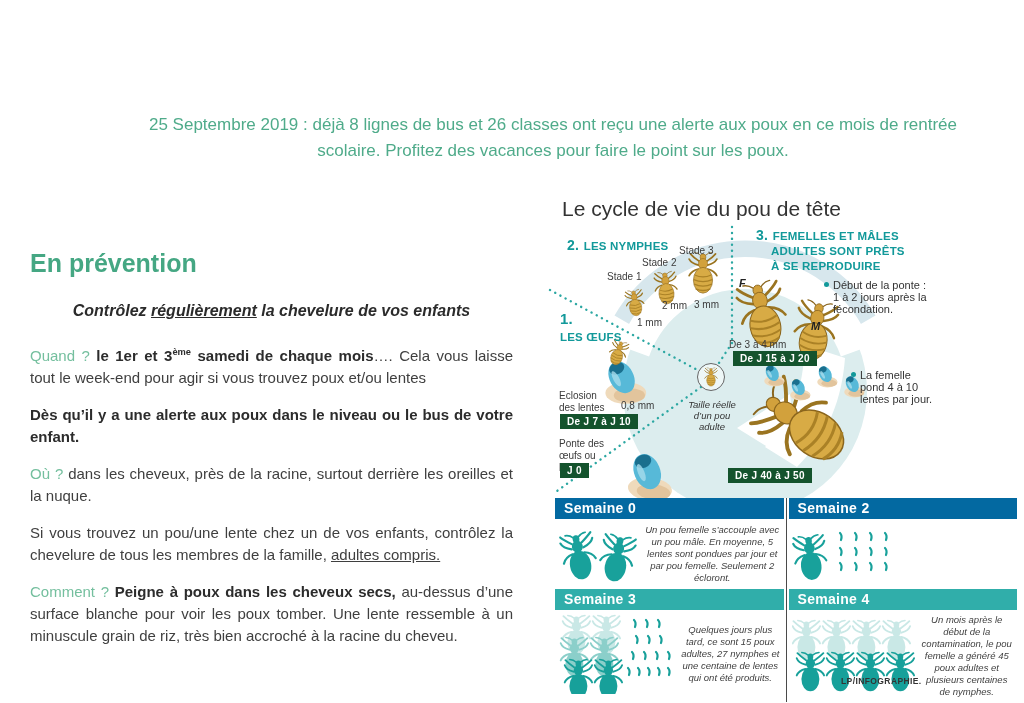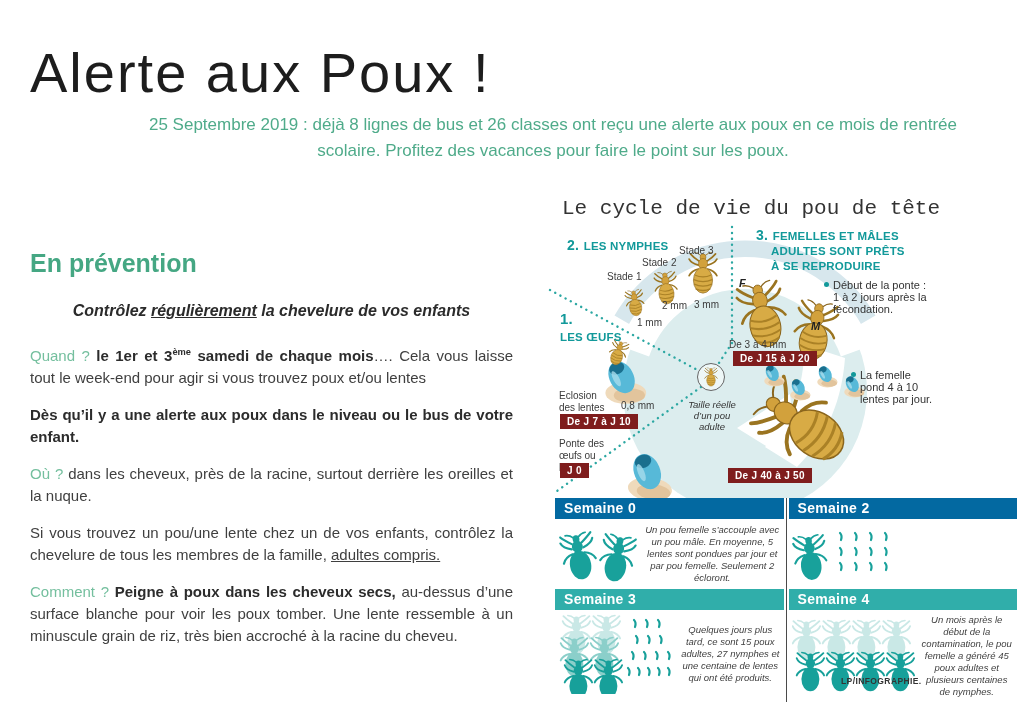--- a/index.html
+++ b/index.html
@@ -20,30 +20,30 @@
   .intro .u{text-decoration:underline;}
   .para{font-size:15px;line-height:22px;text-align:justify;margin:0 0 15px 0;color:#3f3f3f;}
   .para b{color:#2c2c2c;}
   .qlabel{color:#74bf9e;}
   .sup{font-size:0.62em;vertical-align:super;font-weight:bold;color:#2c2c2c;}
   .u2{text-decoration:underline;}
 
   
   .infographic{position:absolute;left:545px;top:193px;width:472px;height:510px;}
   .ig-abs{position:absolute;}
-  .ig-title{left:17px;top:4px;font-family:Liberation Mono, monospace;font-size:21px;color:#333;}
+  .ig-title{left:17px;top:4px;font-family:Liberation Sans, sans-serif;font-size:21px;color:#333;}
   .step{color:#12999a;font-weight:bold;letter-spacing:.2px;}
   .step .num{font-size:14px;}
   .step .lbl{font-size:11.5px;}
   .step-nymphs{left:22px;top:43px;}
   .step-adults{left:211px;top:35px;width:145px;line-height:14px;padding-left:15px;text-indent:-15px;}
   .step-eggs{left:15px;top:117px;}
   .step-eggs .num{display:block;font-size:15px;}
   .ig-label{font-size:10px;color:#3b3b3b;line-height:12px;}
-  .badge{display:inline-block;background:#7f1d1d;color:#fff;font-weight:bold;
+  .badge{display:inline-block;background:#14532d;color:#fff;font-weight:bold;
          font-size:10px;padding:2px 7px;letter-spacing:.3px;white-space:nowrap;}
   .bullet{font-size:11px;line-height:12px;color:#333;position:relative;padding-left:9px;margin-top:9px;}
   .bullet .bdot{position:absolute;left:0;top:3px;width:5px;height:5px;border-radius:50%;
                 background:#12999a;}
   .bullet-center{text-align:center;padding-left:0;}
   .bullet-center .bdot{left:-4px;top:4px;}
   .fm{font-size:11px;font-weight:bold;font-style:italic;color:#222;}
   .real-size{font-size:9.5px;font-style:italic;text-align:center;color:#333;line-height:11px;}
 
   
@@ -107,21 +107,20 @@
         <g transform="rotate(-28 20 16)">
           <ellipse cx="20" cy="17" rx="10" ry="14" fill="#57b9d8"></ellipse>
           <ellipse cx="20" cy="8.5" rx="6.5" ry="5" fill="#1a6f8e"></ellipse>
           <ellipse cx="15.5" cy="16" rx="2.5" ry="7" fill="#a8dcec" opacity="0.8"></ellipse>
         </g>
       </g>
       <path id="nit" d="M2,0 Q4.5,2.5 3,7" stroke="currentColor" stroke-width="2.2" fill="none" stroke-linecap="round"></path>
     </defs>
   </svg>
 
-  <h1 class="main-title">Alerte aux Poux !</h1>
   <div class="subtitle">
     <div>25 Septembre 2019 : déjà 8 lignes de bus et 26 classes ont reçu une alerte aux poux en ce mois de rentrée</div>
     <div>scolaire.  Profitez des vacances pour faire le point sur les poux.</div>
   </div>
 
   <div class="left-col">
     <h2 class="prev-heading">En prévention</h2>
 
     <p class="intro"><span>Contrôlez </span><span class="u">régulièrement</span><span> la chevelure de vos enfants</span></p>
 

